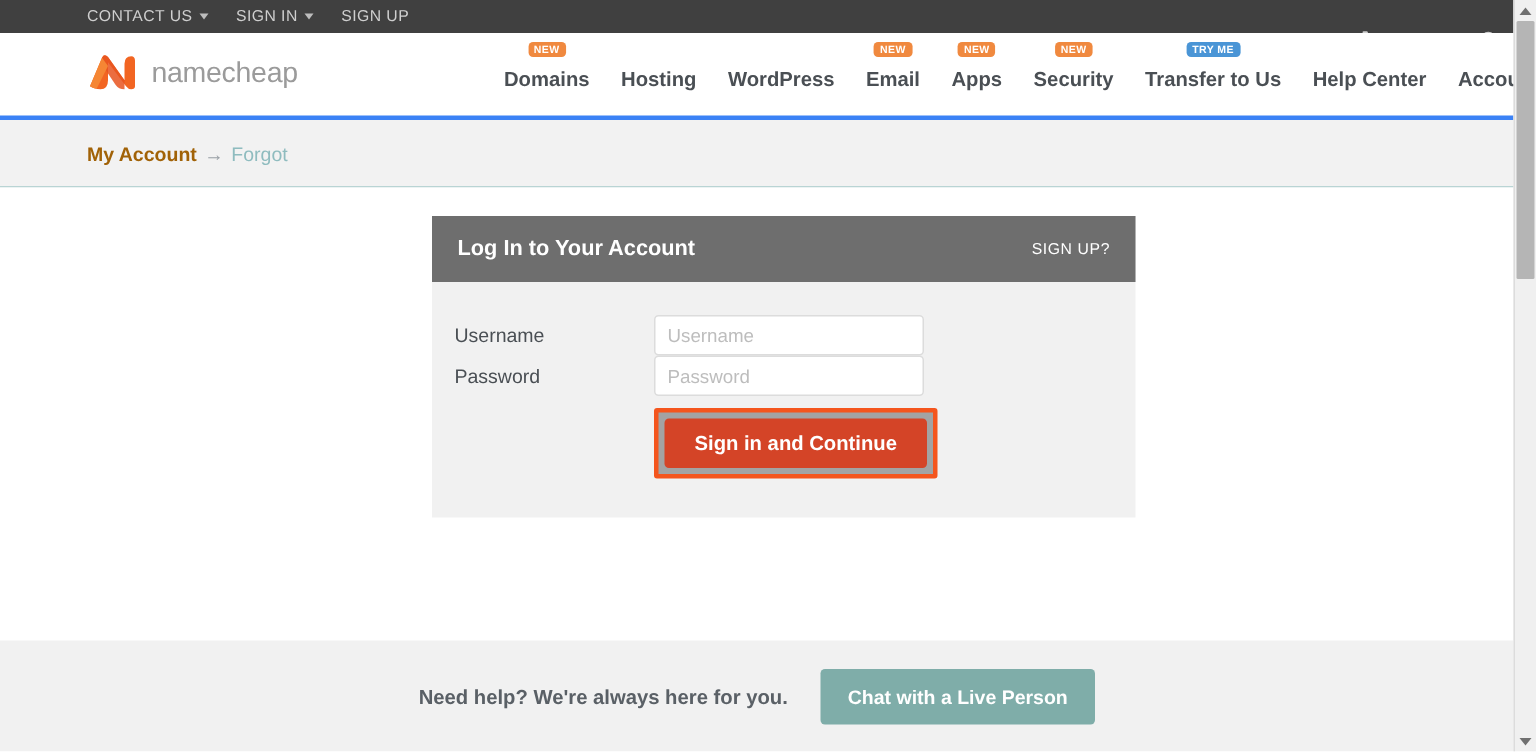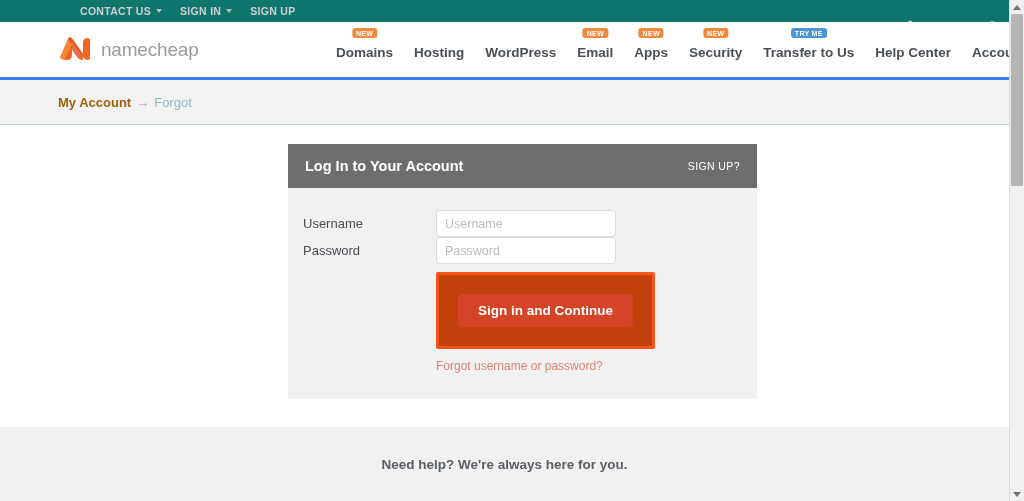--- a/index.html
+++ b/index.html
@@ -17,26 +17,25 @@
   
   .viewport {
     position: absolute; left: 0; top: 0;
     width: 1009px; height: 501px;
     background: #ffffff;
   }
 
   
   .topbar {
     height: 22px;
-    background: #0f766e;
-    display: flex;
-    align-items: center;
-    padding: 0 0 0 80px;
+    background: #404040;
+    display: flex;
+    align-items: center;
+    padding: 0 0 0 58px;
     position: relative;
-    font-weight: bold;
   }
   .topbar-link {
     color: #cfcfcf;
     font-size: 10.5px;
     letter-spacing: 0.3px;
     margin-right: 18px;
     display: flex;
     align-items: center;
     gap: 5px;
     cursor: pointer;
@@ -205,22 +204,22 @@
   .form-input::placeholder { color: #bdbdbd; }
 
   .btn-row {
     display: flex;
     margin-left: 148px;
     margin-top: 8px;
   }
   
   .highlight-ring {
     border: 3px solid #f4551d;
-    padding: 19px;
-    background: #c2410c;
+    padding: 4px;
+    background: #a3a3a3;
     border-radius: 2px;
     display: inline-block;
   }
   .signin-button {
     display: block;
     background: #d44427;
     color: #ffffff;
     font-size: 13.5px;
     font-weight: bold;
     border: none;
@@ -417,28 +416,28 @@
             <span class="form-label">Password</span>
             <input class="form-input" type="password" placeholder="Password" style="">
           </div>
 
           <div class="btn-row">
             <span class="highlight-ring">
               <button class="signin-button">Sign in and Continue</button>
             </span>
           </div>
 
-          <span class="forgot-link">Forgot username or password?</span>
         </div>
       </div>
 
     </div>
 
     <div class="footer">
       <span class="footer-text">Need help? We're always here for you.</span>
+      <button class="chat-button">Chat with a Live Person</button>
     </div>
 
   </div>
 
   <div class="scrollbar">
     <div class="sb-arrow up">
       <span class="tri-up"></span>
     </div>
     <div class="sb-thumb"></div>
     <div class="sb-arrow down">

